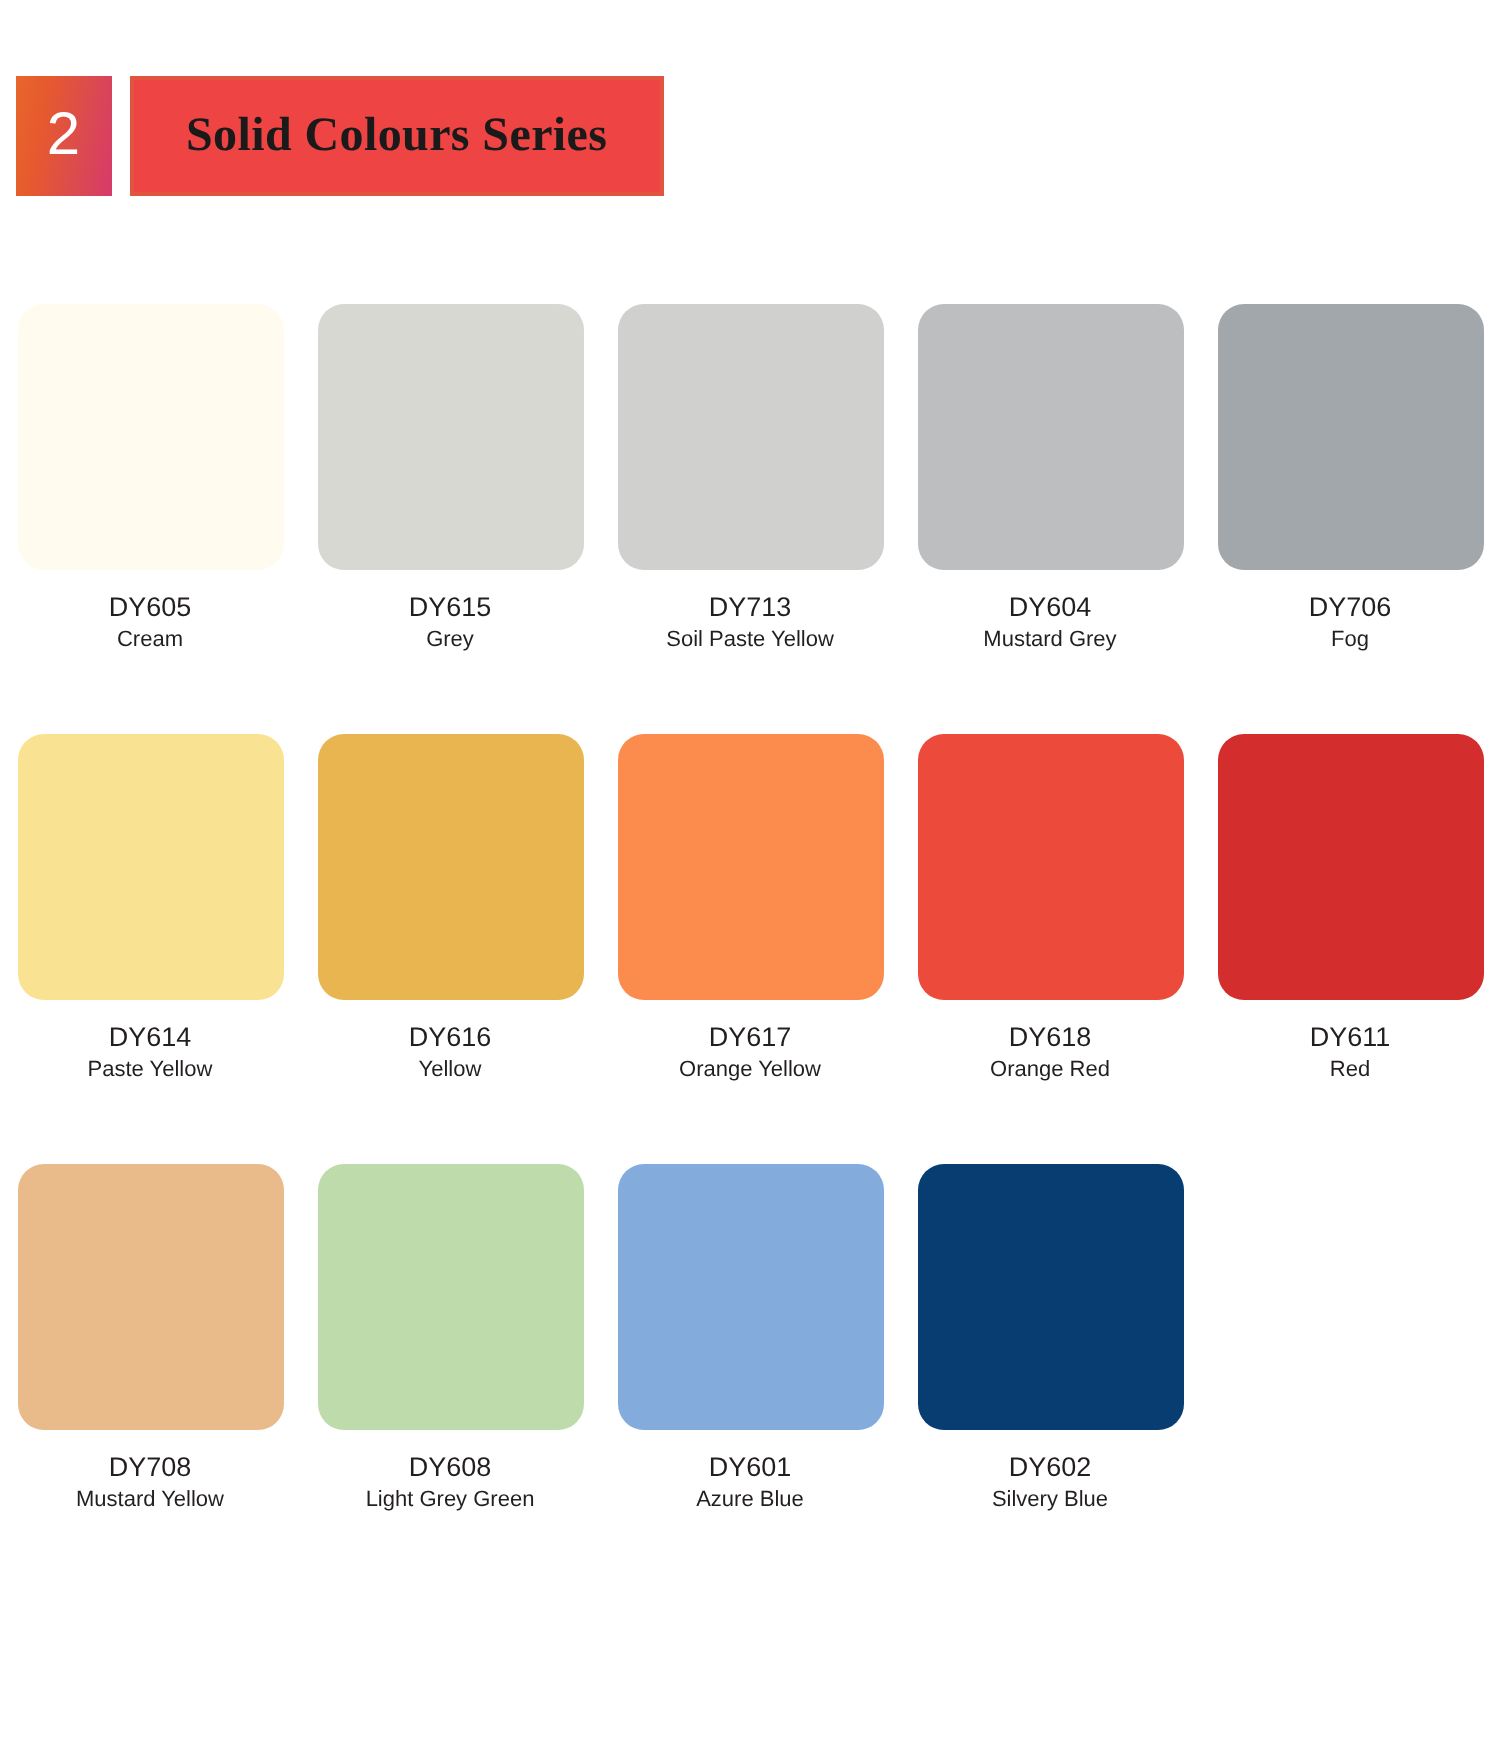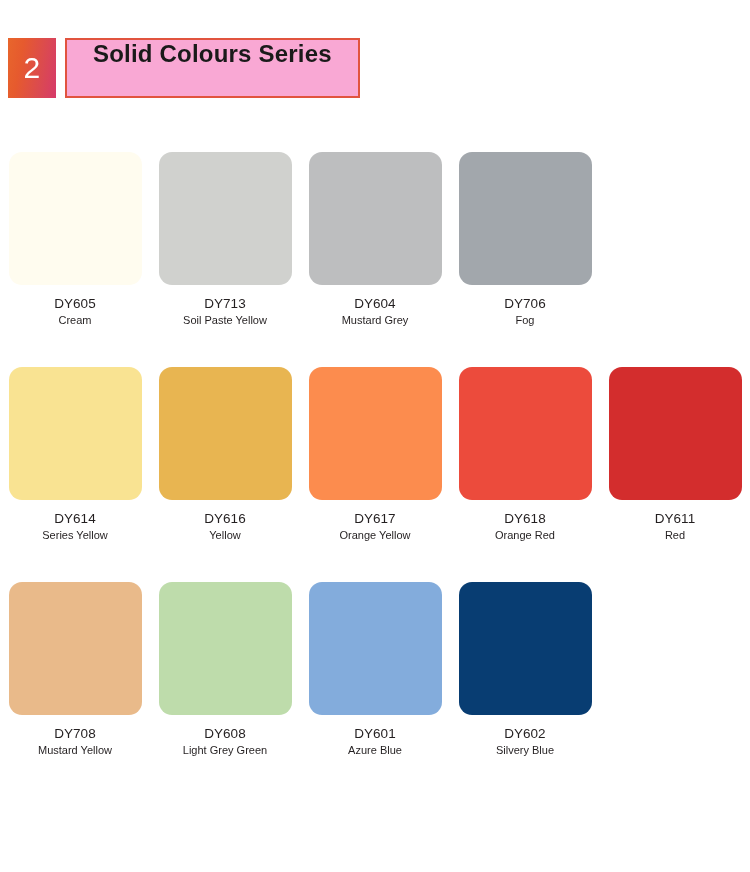--- a/index.html
+++ b/index.html
@@ -37,25 +37,26 @@
   .badge-number {
     color: #ffffff;
     font-size: 30px;
     font-weight: 400;
     line-height: 1;
     letter-spacing: 0.5px;
   }
   .title-box {
     margin-left: 9px;
     border: 2px solid #e1543f;
-    background: #f9a8d4;
-    display: flex;
-    align-items: flex-start;
+    background: #ef4444;
+    display: flex;
+    align-items: center;
     padding: 0 26px;
     flex: 0 0 auto;
+    font-family: Liberation Serif, serif;
   }
   .title-text {
     font-size: 24px;
     font-weight: bold;
     color: #1a1a1a;
     letter-spacing: 0.2px;
     white-space: nowrap;
   }
 
   
@@ -117,20 +118,27 @@
 <div class="grid">
     <div class="row">
       <div class="cell">
         <div class="chip" style="background: rgb(255, 252, 239);"></div>
         <div class="caption">
           <span class="code">DY605</span>
           <span class="name">Cream</span>
         </div>
       </div>
       <div class="cell">
+        <div class="chip" style="background: rgb(214, 216, 209);"></div>
+        <div class="caption">
+          <span class="code">DY615</span>
+          <span class="name">Grey</span>
+        </div>
+      </div>
+      <div class="cell">
         <div class="chip" style="background: rgb(208, 209, 206);"></div>
         <div class="caption">
           <span class="code">DY713</span>
           <span class="name">Soil Paste Yellow</span>
         </div>
       </div>
       <div class="cell">
         <div class="chip" style="background: rgb(189, 190, 191);"></div>
         <div class="caption">
           <span class="code">DY604</span>
@@ -143,21 +151,21 @@
           <span class="code">DY706</span>
           <span class="name">Fog</span>
         </div>
       </div>
     </div>
     <div class="row">
       <div class="cell">
         <div class="chip" style="background: rgb(249, 227, 146);"></div>
         <div class="caption">
           <span class="code">DY614</span>
-          <span class="name">Series Yellow</span>
+          <span class="name">Paste Yellow</span>
         </div>
       </div>
       <div class="cell">
         <div class="chip" style="background: rgb(232, 181, 81);"></div>
         <div class="caption">
           <span class="code">DY616</span>
           <span class="name">Yellow</span>
         </div>
       </div>
       <div class="cell">

